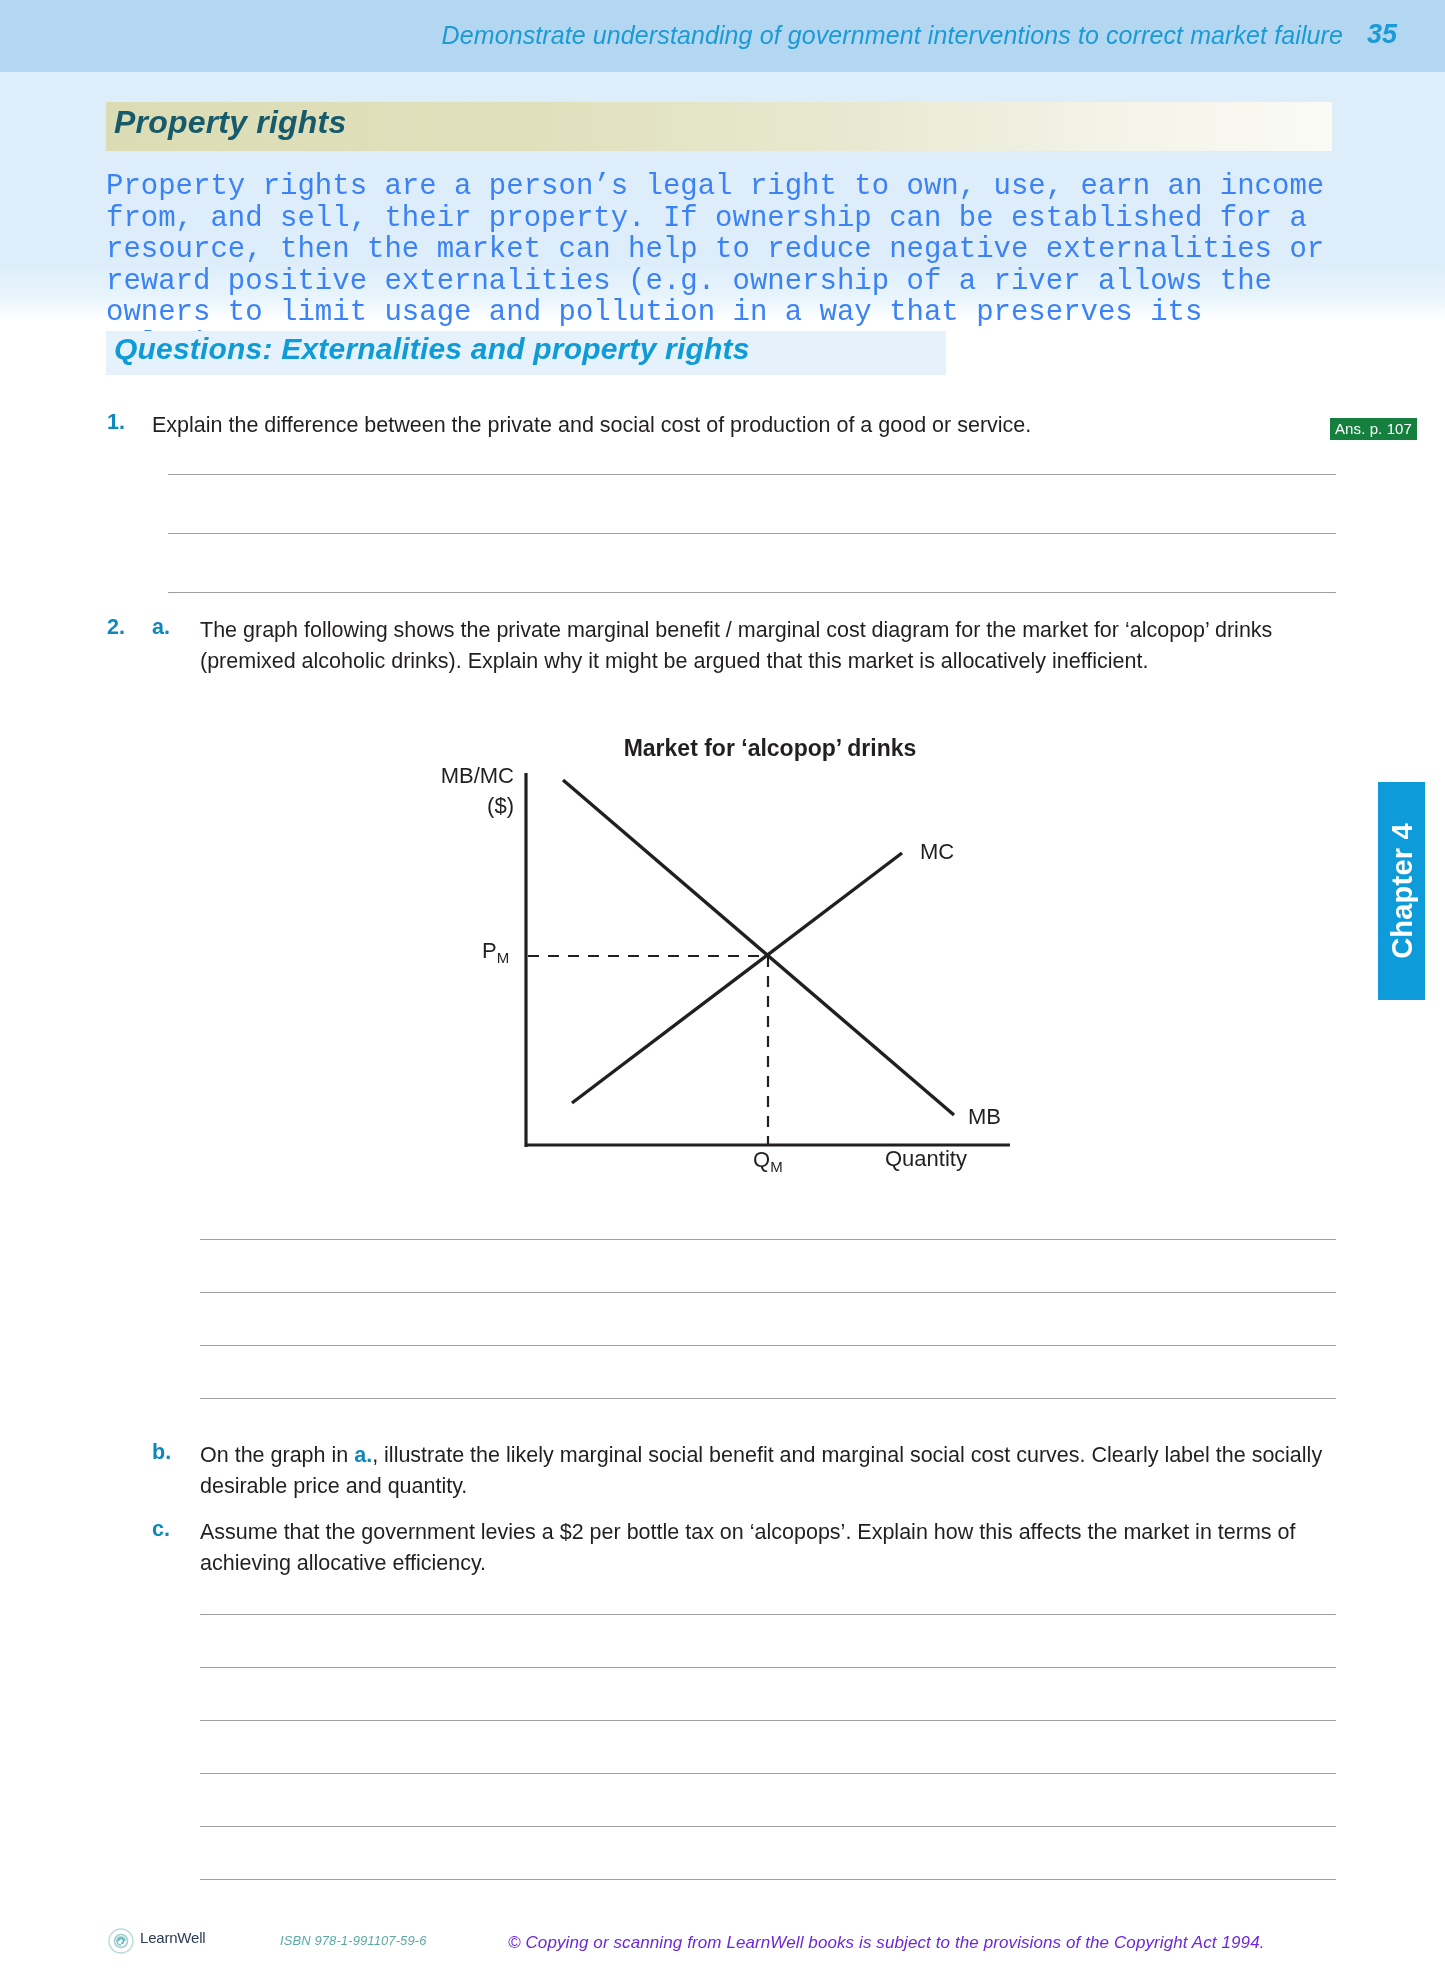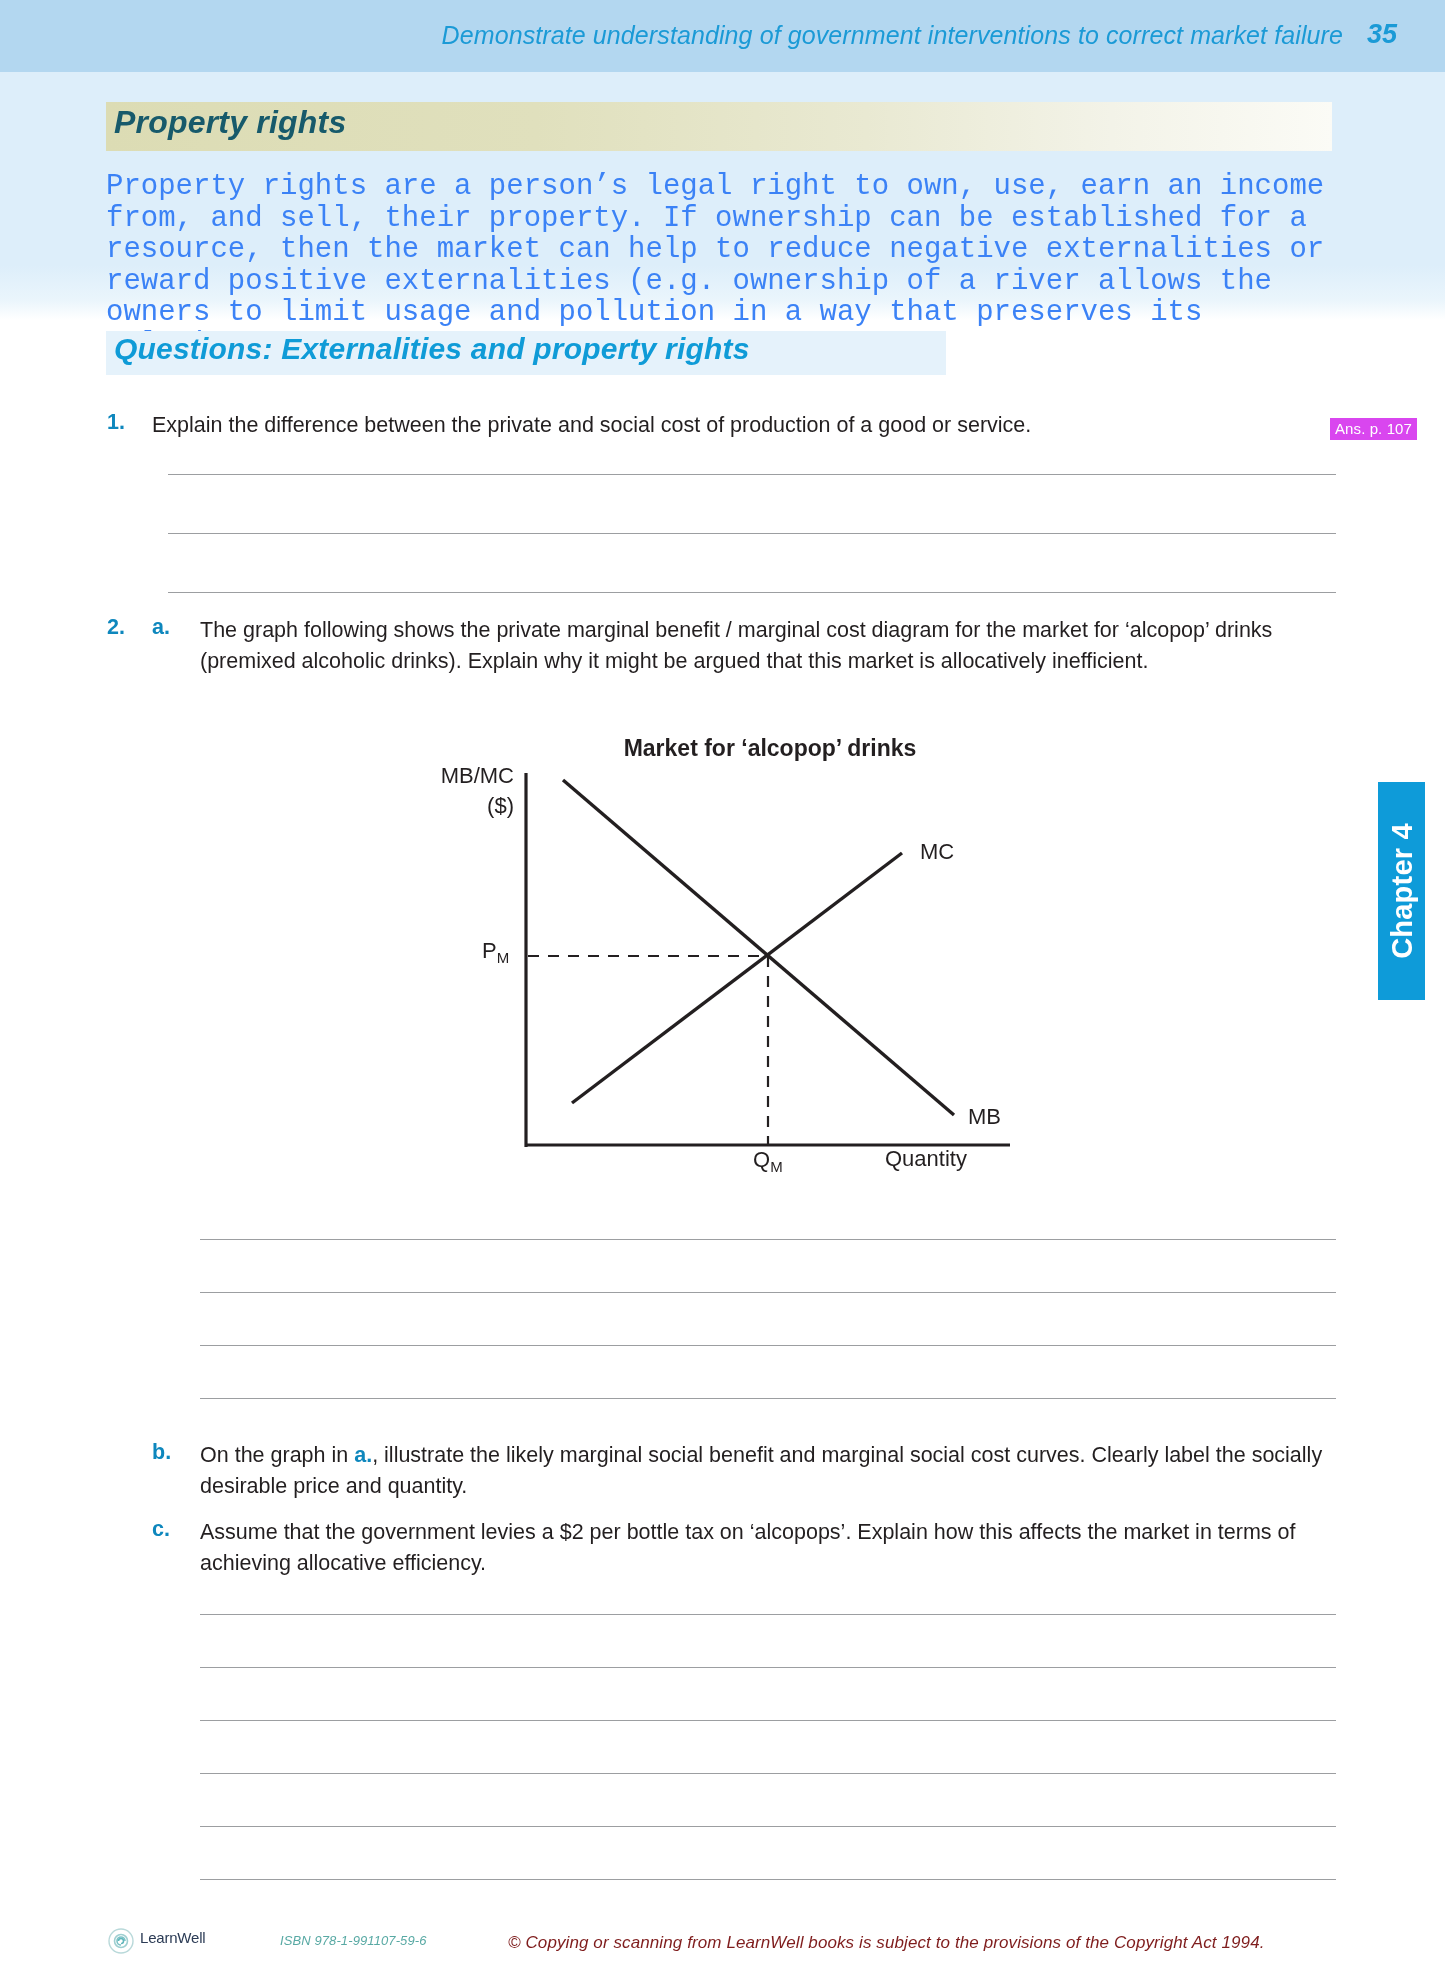--- a/index.html
+++ b/index.html
@@ -128,21 +128,21 @@
   .q-text b {
     color: #0e87bd;
     font-weight: bold;
   }
 
   
   .ans-badge {
     position: absolute;
     left: 1330px;
     top: 418px;
-    background: #d946ef;
+    background: #15803d;
     color: #ffffff;
     font-size: 15px;
     padding: 2px 5px 3px 5px;
     letter-spacing: 0.1px;
     white-space: nowrap;
     line-height: 17px;
   }
 
   
   .ruleline {
@@ -224,21 +224,21 @@
     font-style: italic;
     color: #58a9a4;
     letter-spacing: 0.1px;
   }
   .footer-copy {
     position: absolute;
     left: 508px;
     top: 1933px;
     font-size: 17px;
     font-style: italic;
-    color: #7f1d1d;
+    color: #6d28d9;
     letter-spacing: 0.1px;
   }
 </style>
 </head>
 <body>
 
 <div id="page">
 
   <div class="head-band"></div>
   <div class="head-text">Demonstrate understanding of government interventions to correct market failure</div>

